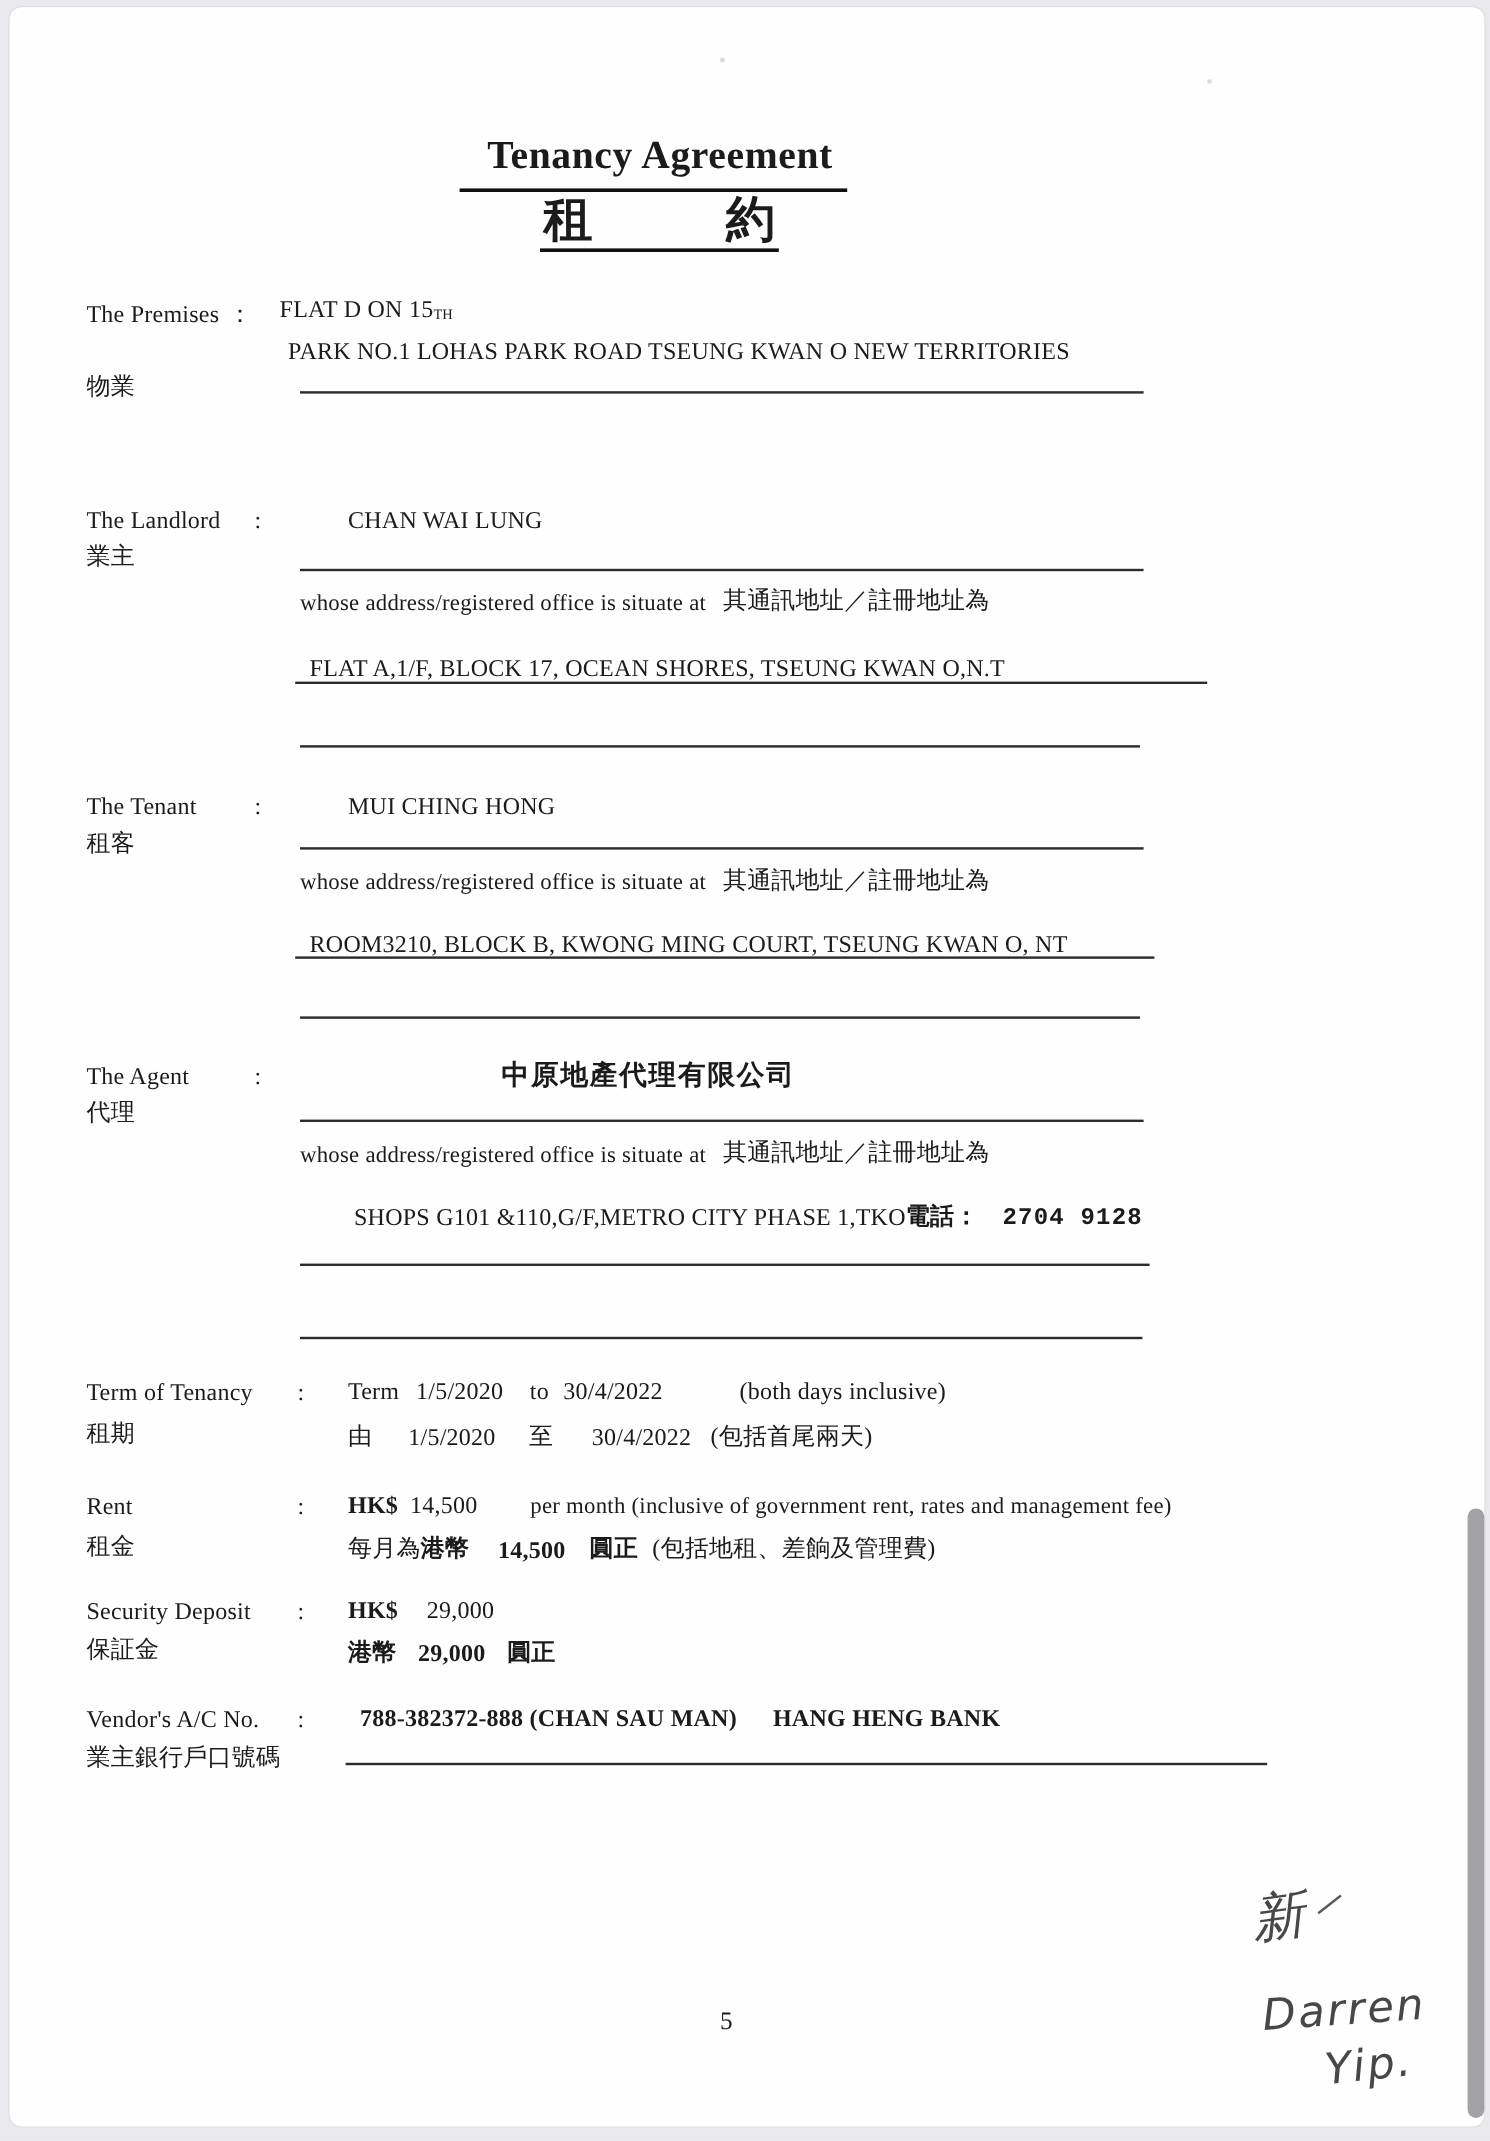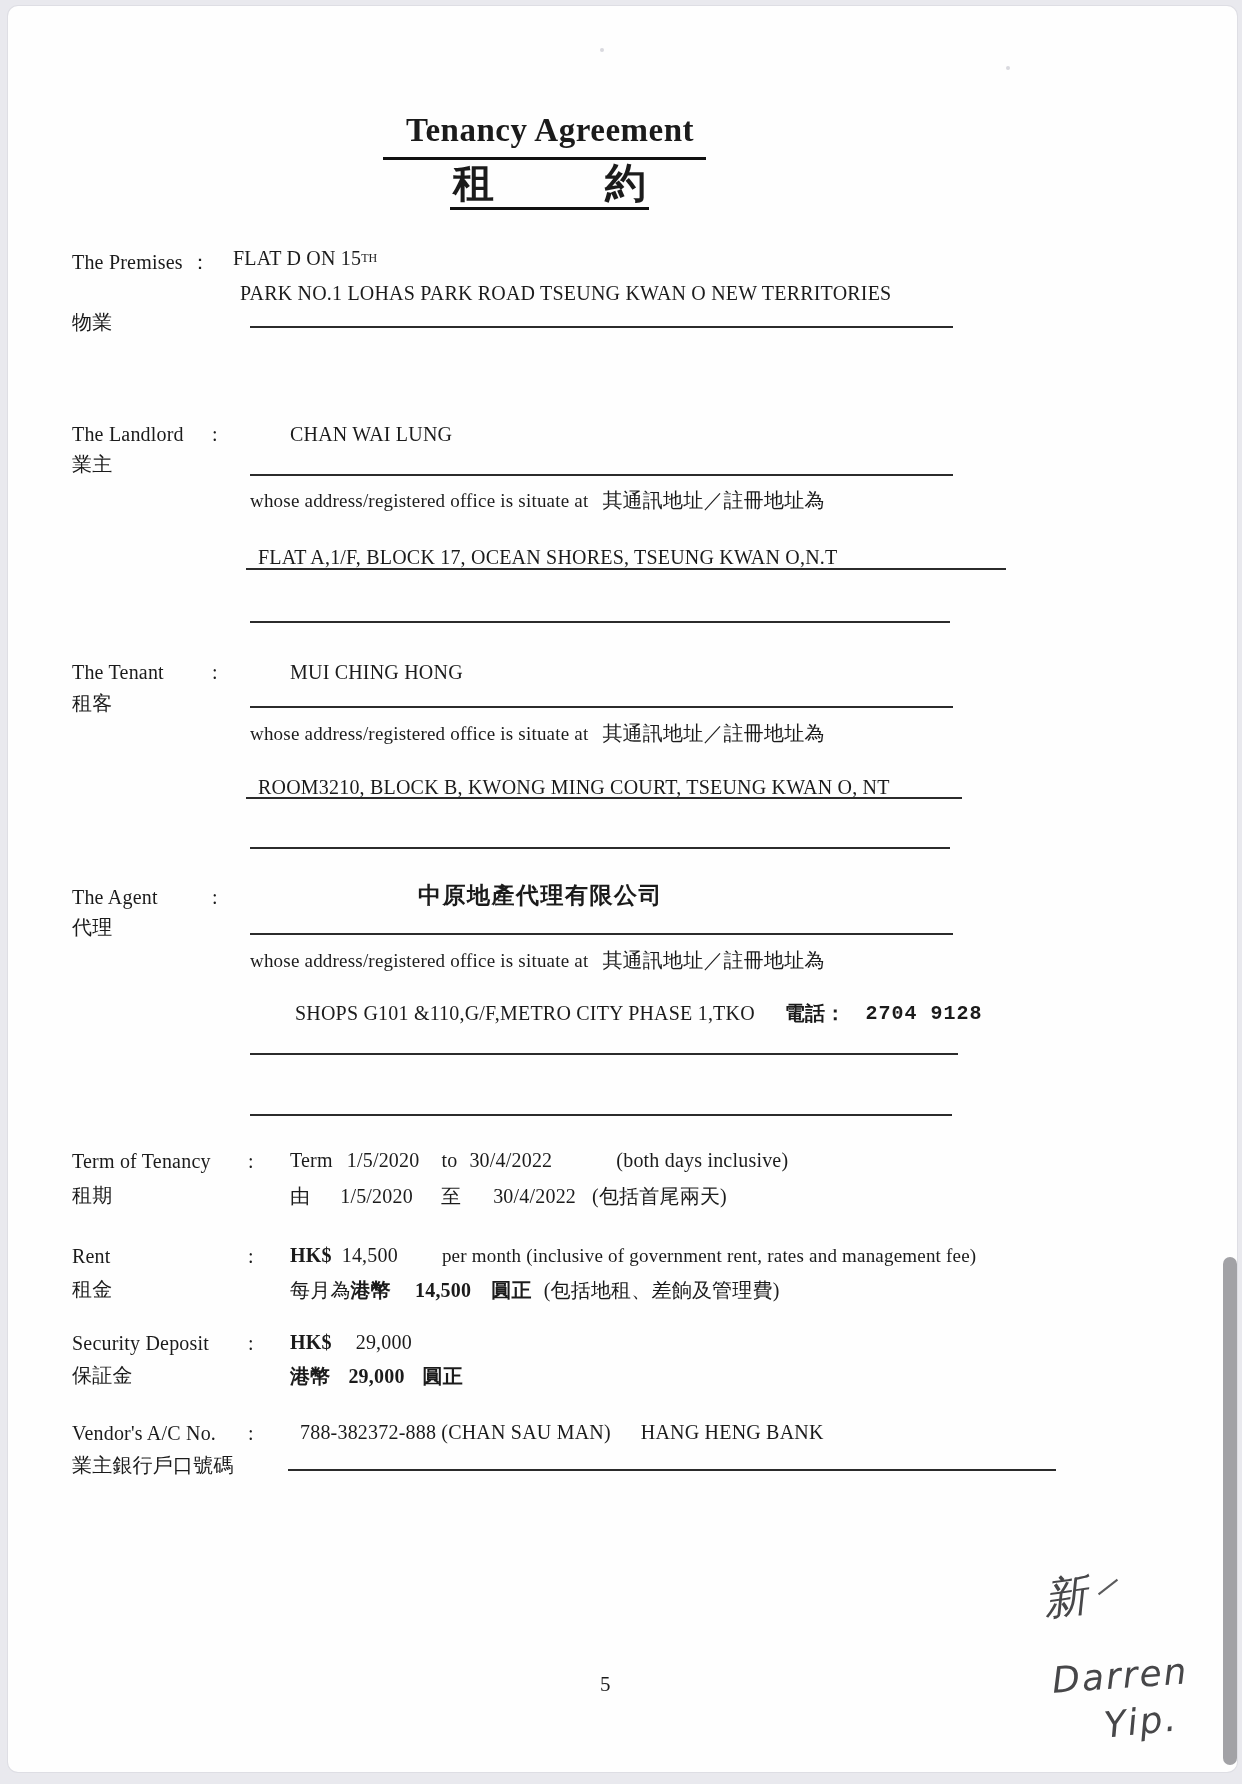--- a/index.html
+++ b/index.html
@@ -8,23 +8,23 @@
     background:#e9e9ee;
     font-family:"Liberation Serif","DejaVu Serif",serif;
     color:#1b1b1b;
   }
   .page{
     position:absolute;left:8px;top:6px;width:1229px;height:1766px;
     background:#fefefe;border-radius:10px;
     box-shadow:0 0 0 1px #dedee4;
   }
   .t{position:absolute;font-size:20px;line-height:1.2;white-space:nowrap;letter-spacing:.2px;font-family:Liberation Serif, serif;}
-  .row{position:absolute;display:flex;align-items:center;font-size:20px;white-space:nowrap;letter-spacing:.2px;}
+  .row{position:absolute;display:flex;align-items:flex-end;font-size:20px;white-space:nowrap;letter-spacing:.2px;}
   .b{font-weight:700;}
-  .sb{font-weight:400;}
+  .sb{font-weight:700;}
   .rule{position:absolute;height:2px;background:#2b2b2b;}
   .title-en{
     position:absolute;top:112px;left:0;width:1100px;text-align:center;
     font-size:33px;font-weight:700;letter-spacing:.5px;
   }
   .title-rule{position:absolute;height:3px;background:#111;}
   .zh-big{position:absolute;font-size:41px;font-weight:600;line-height:1;}
   .sup{font-size:12px;vertical-align:super;letter-spacing:0;}
   .agent-name{position:absolute;font-size:23px;font-weight:700;letter-spacing:1.5px;}
   .mono{font-family:"Liberation Mono","DejaVu Sans Mono",monospace;font-weight:700;letter-spacing:1px;}
@@ -92,21 +92,21 @@
 <div class="t" style="left:212px;top:885px">:</div>
 <div class="agent-name" style="left:418px;top:880px">中原地產代理有限公司</div>
 <div class="t" style="left:72px;top:915px">代理</div>
 <div class="rule" style="left:250px;top:933px;width:703px"></div>
 <div class="row" style="left:250px;top:947px">
   <span style="font-size:19px">whose address/registered office is situate at</span>
   <span style="margin-left:14px">其通訊地址／註冊地址為</span>
 </div>
 <div class="row" style="left:295px;top:1000px">
   <span>SHOPS G101 &amp;110,G/F,METRO CITY PHASE 1,TKO</span>
-  <span class="b" style="margin-left:30px">電話：</span>
+  <span class="b" style="">電話：</span>
   <span class="mono" style="margin-left:20px">2704 9128</span>
 </div>
 <div class="rule" style="left:250px;top:1053px;width:708px"></div>
 <div class="rule" style="left:250px;top:1114px;width:702px"></div>
 
 <div class="t" style="left:72px;top:1149px">Term of Tenancy</div>
 <div class="t" style="left:248px;top:1149px">:</div>
 <div class="row" style="left:290px;top:1149px">
   <span>Term</span>
   <span style="margin-left:14px">1/5/2020</span>

